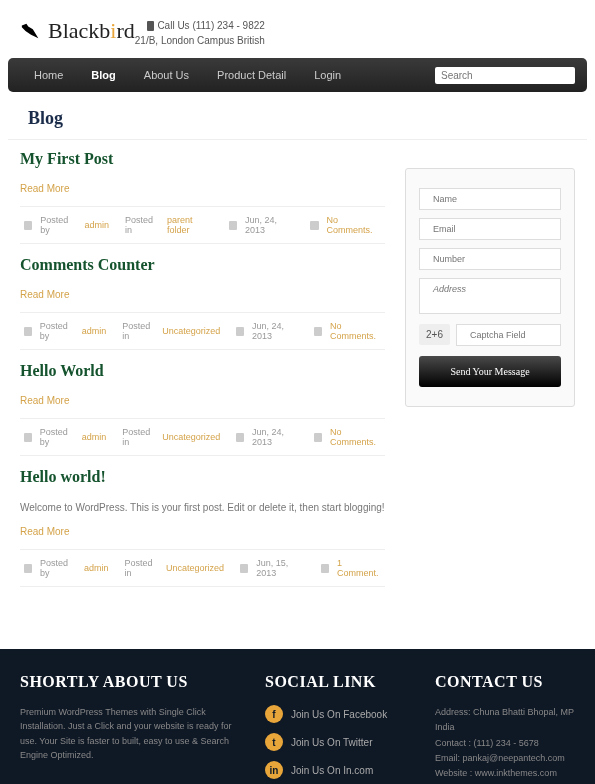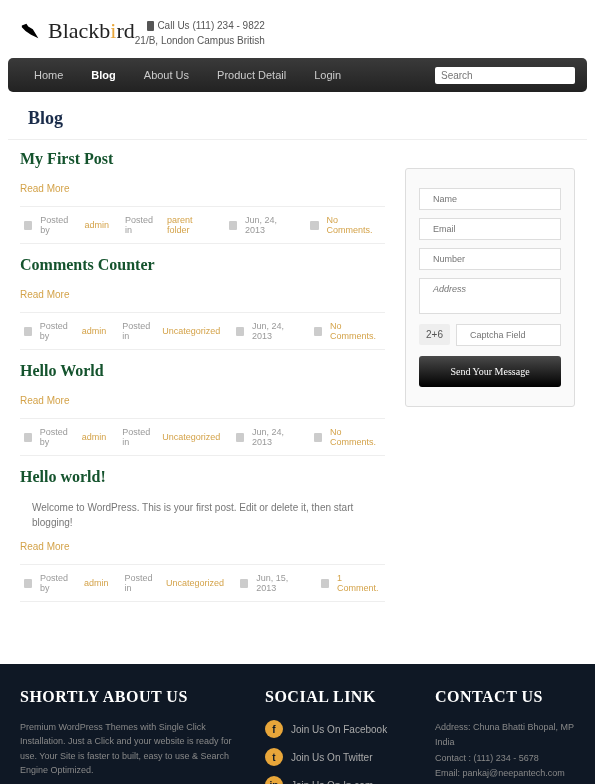--- a/index.html
+++ b/index.html
@@ -15,21 +15,21 @@
 .nav-item{color:#ccc;padding:10px 14px;font-size:11px;cursor:pointer;}
 .nav-item.active{color:#fff;font-weight:bold;}
 .search-box{margin-left:auto;background:#fff;border-radius:2px;display:flex;align-items:flex-start;padding:3px 6px;width:140px;}
 .search-box input{border:none;outline:none;font-size:10px;flex:1;color:#888;}
 .search-icon{width:11px;height:11px;}
 .page-title{font-family:Georgia,serif;font-size:18px;color:#1a2c4a;padding:16px 20px 10px;border-bottom:1px solid #eee;margin:0 8px;}
 .main{display:flex;padding:10px 20px;gap:20px;}
 .posts{flex:1;min-width:0;}
 .post{margin-bottom:12px;}
 .post-title{font-family:Georgia,serif;font-size:16px;color:#14532d;margin-bottom:14px;}
-.post-excerpt{font-size:10px;color:#777;margin-bottom:10px;line-height:1.5;margin-left:12px;}
+.post-excerpt{font-size:10px;color:#777;margin-bottom:10px;line-height:1.5;}
 .read-more{color:#d4a34a;font-size:10px;cursor:pointer;display:inline-block;margin-bottom:12px;}
 .meta{display:flex;align-items:center;gap:8px;font-size:9px;color:#999;border-top:1px solid #eee;border-bottom:1px solid #eee;padding:8px 4px;}
 .meta-icon{width:9px;height:9px;display:inline-block;background:#ccc;border-radius:1px;}
 .meta a{color:#d4a34a;cursor:pointer;}
 .meta .spacer{flex:1;}
 .sidebar{width:170px;border:1px solid #ddd;border-radius:3px;padding:3px;background:#fafafa;align-self:flex-start;margin-top:18px;}
 .sidebar-header{background:linear-gradient(#444,#000);color:#fff;text-align:center;padding:10px 0 30px;font-size:11px;font-family:Georgia,serif;border-radius:2px;}
 .form-body{padding:16px 10px;}
 .form-body input,.form-body textarea{width:100%;border:1px solid #ddd;padding:5px 13px;font-size:9px;margin-bottom:8px;color:#999;font-family:inherit;}
 .form-body textarea{height:36px;resize:none;font-style:italic;}

